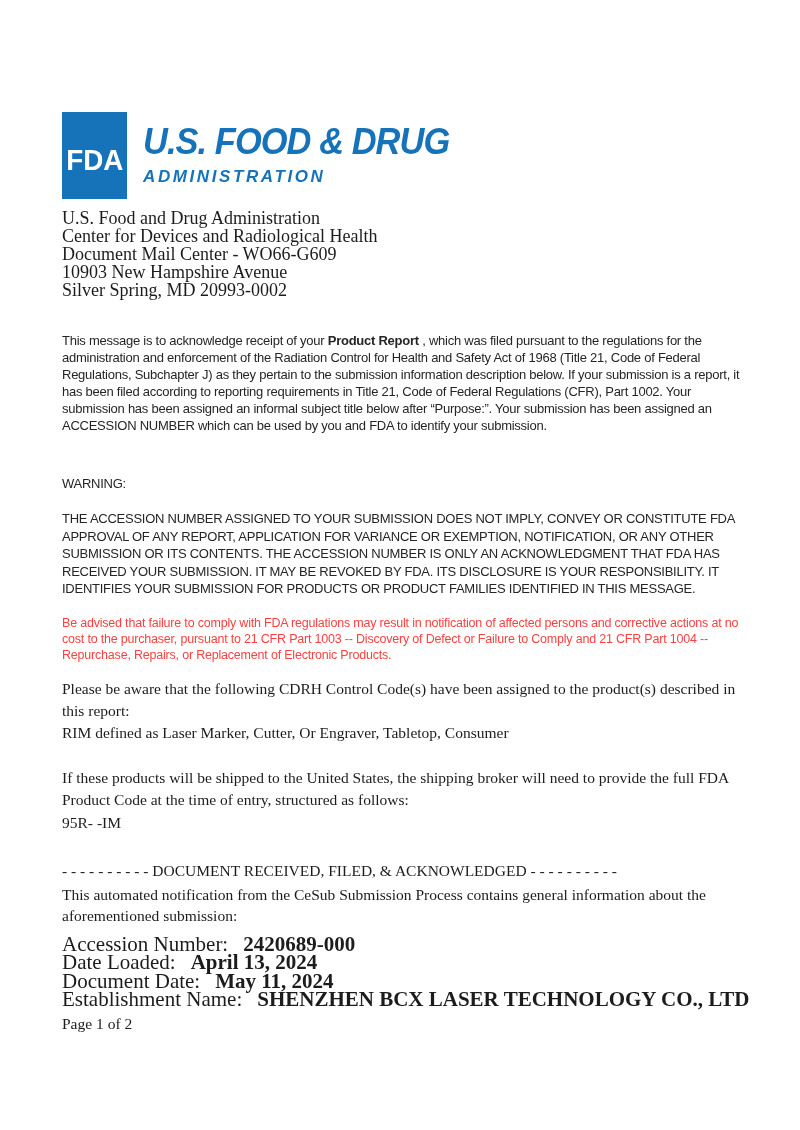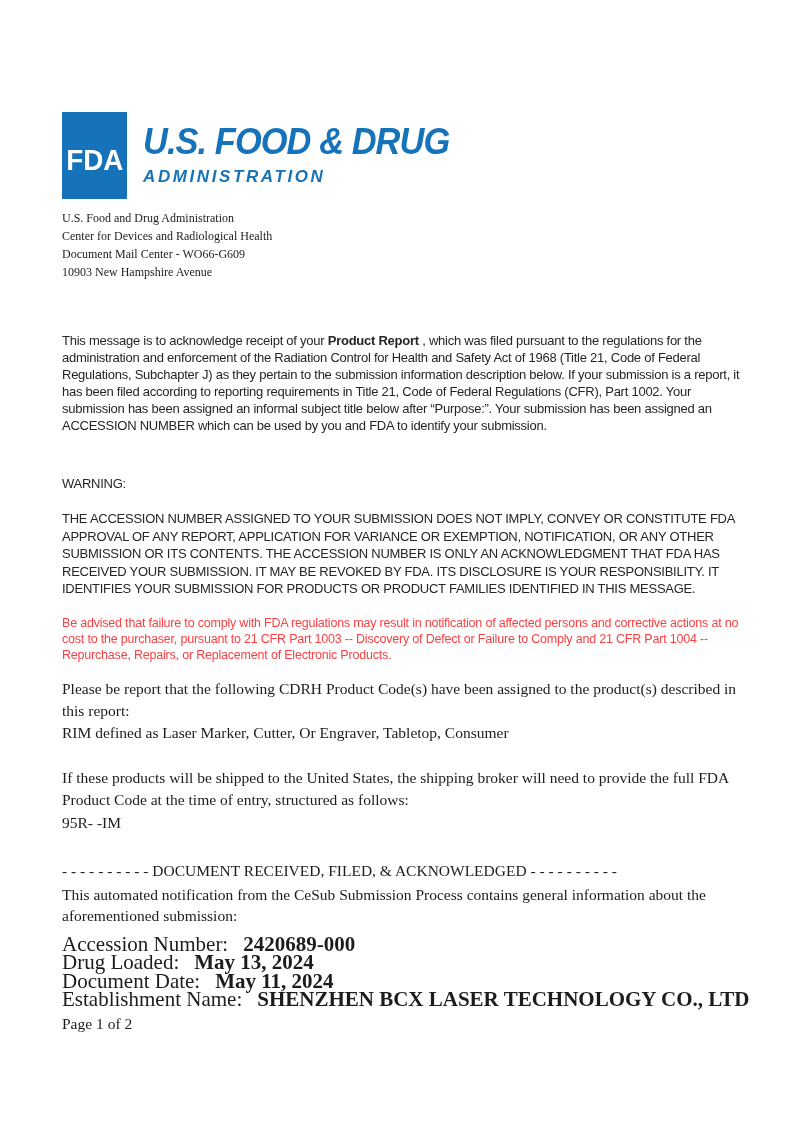--- a/index.html
+++ b/index.html
@@ -23,21 +23,21 @@
             transform:scaleX(.96);margin-top:10px;}
   .logo-wordmark{margin-left:16px;padding-top:15px;font-style:italic;}
   .wordmark-title{color:var(--brand-blue);font-family:"Liberation Sans",sans-serif;
                   font-weight:bold;font-size:37px;line-height:30px;letter-spacing:-1px;
                   transform:scaleX(.93);transform-origin:left;white-space:nowrap;}
   .wordmark-subtitle{color:var(--brand-blue);font-family:"Liberation Sans",sans-serif;
                   font-weight:bold;font-size:17px;letter-spacing:2.6px;margin-top:10px;
                   white-space:nowrap;}
 
   
-  .address{margin:10px 0 0 62px;height:90px;font-size:12px;line-height:18px;}
+  .address{margin:10px 0 0 62px;height:90px;font-size:18px;line-height:18px;}
 
   
   .blk{margin-left:62px;width:692px;}
   .sans{font-family:"Liberation Sans",sans-serif;color:var(--sans-ink);
         font-size:13px;line-height:17px;letter-spacing:-0.25px;}
   .intro{margin-top:33px;height:143px;}
   .warning-heading{height:35px;}
   .warning-body{height:105px;line-height:17.5px;}
   .red-notice{font-family:"Liberation Sans",sans-serif;color:var(--alert-red);
               font-size:12.5px;line-height:16px;letter-spacing:-0.2px;height:63px;}
@@ -68,48 +68,49 @@
       <div class="wordmark-title">U.S. FOOD &amp; DRUG</div>
       <div class="wordmark-subtitle">ADMINISTRATION</div>
     </div>
   </header>
 
   <div class="address">
     <div>U.S. Food and Drug Administration</div>
     <div>Center for Devices and Radiological Health</div>
     <div>Document Mail Center - WO66-G609</div>
     <div>10903 New Hampshire Avenue</div>
+    <div>Silver Spring, MD 20993-0002</div>
   </div>
 
   <p class="blk sans intro"><span>This message is to acknowledge receipt of your </span><strong>Product Report</strong><span> , which was filed pursuant to the regulations for the administration and enforcement of the Radiation Control for Health and Safety Act of 1968 (Title 21, Code of Federal Regulations, Subchapter J) as they pertain to the submission information description below. If your submission is a report, it has been filed according to reporting requirements in Title 21, Code of Federal Regulations (CFR), Part 1002. Your submission has been assigned an informal subject title below after “Purpose:”. Your submission has been assigned an ACCESSION NUMBER which can be used by you and FDA to identify your submission.</span></p>
 
   <p class="blk sans warning-heading">WARNING:</p>
 
   <p class="blk sans warning-body">THE ACCESSION NUMBER ASSIGNED TO YOUR SUBMISSION DOES NOT IMPLY, CONVEY OR CONSTITUTE FDA APPROVAL OF ANY REPORT, APPLICATION FOR VARIANCE OR EXEMPTION, NOTIFICATION, OR ANY OTHER SUBMISSION OR ITS CONTENTS. THE ACCESSION NUMBER IS ONLY AN ACKNOWLEDGMENT THAT FDA HAS RECEIVED YOUR SUBMISSION. IT MAY BE REVOKED BY FDA. ITS DISCLOSURE IS YOUR RESPONSIBILITY. IT IDENTIFIES YOUR SUBMISSION FOR PRODUCTS OR PRODUCT FAMILIES IDENTIFIED IN THIS MESSAGE.</p>
 
   <p class="blk red-notice">Be advised that failure to comply with FDA regulations may result in notification of affected persons and corrective actions at no cost to the purchaser, pursuant to 21 CFR Part 1003 -- Discovery of Defect or Failure to Comply and 21 CFR Part 1004 -- Repurchase, Repairs, or Replacement of Electronic Products.</p>
 
-  <p class="blk serif product-intro">Please be report that the following CDRH Product Code(s) have been assigned to the product(s) described in this report:</p>
+  <p class="blk serif product-intro">Please be aware that the following CDRH Control Code(s) have been assigned to the product(s) described in this report:</p>
 
   <p class="blk serif product-code-line">RIM defined as Laser Marker, Cutter, Or Engraver, Tabletop, Consumer</p>
 
   <p class="blk serif shipping-text">If these products will be shipped to the United States, the shipping broker will need to provide the full FDA Product Code at the time of entry, structured as follows:</p>
 
   <p class="blk serif shipping-code">95R- -IM</p>
 
   <p class="blk serif divider">- - - - - - - - - - DOCUMENT RECEIVED, FILED, &amp; ACKNOWLEDGED - - - - - - - - - -</p>
 
   <p class="blk serif ack-note">This automated notification from the CeSub Submission Process contains general information about the aforementioned submission:</p>
 
   <div class="details">
     <div class="detail-row">
       <span class="detail-label">Accession Number:</span><span class="detail-value">2420689-000</span>
     </div>
     <div class="detail-row">
-      <span class="detail-label">Drug Loaded:</span><span class="detail-value">May 13, 2024</span>
+      <span class="detail-label">Date Loaded:</span><span class="detail-value">April 13, 2024</span>
     </div>
     <div class="detail-row">
       <span class="detail-label">Document Date:</span><span class="detail-value">May 11, 2024</span>
     </div>
     <div class="detail-row">
       <span class="detail-label">Establishment Name:</span><span class="detail-value">SHENZHEN BCX LASER TECHNOLOGY CO., LTD</span>
     </div>
   </div>
 
   <p class="blk serif page-footer">Page 1 of 2</p>

